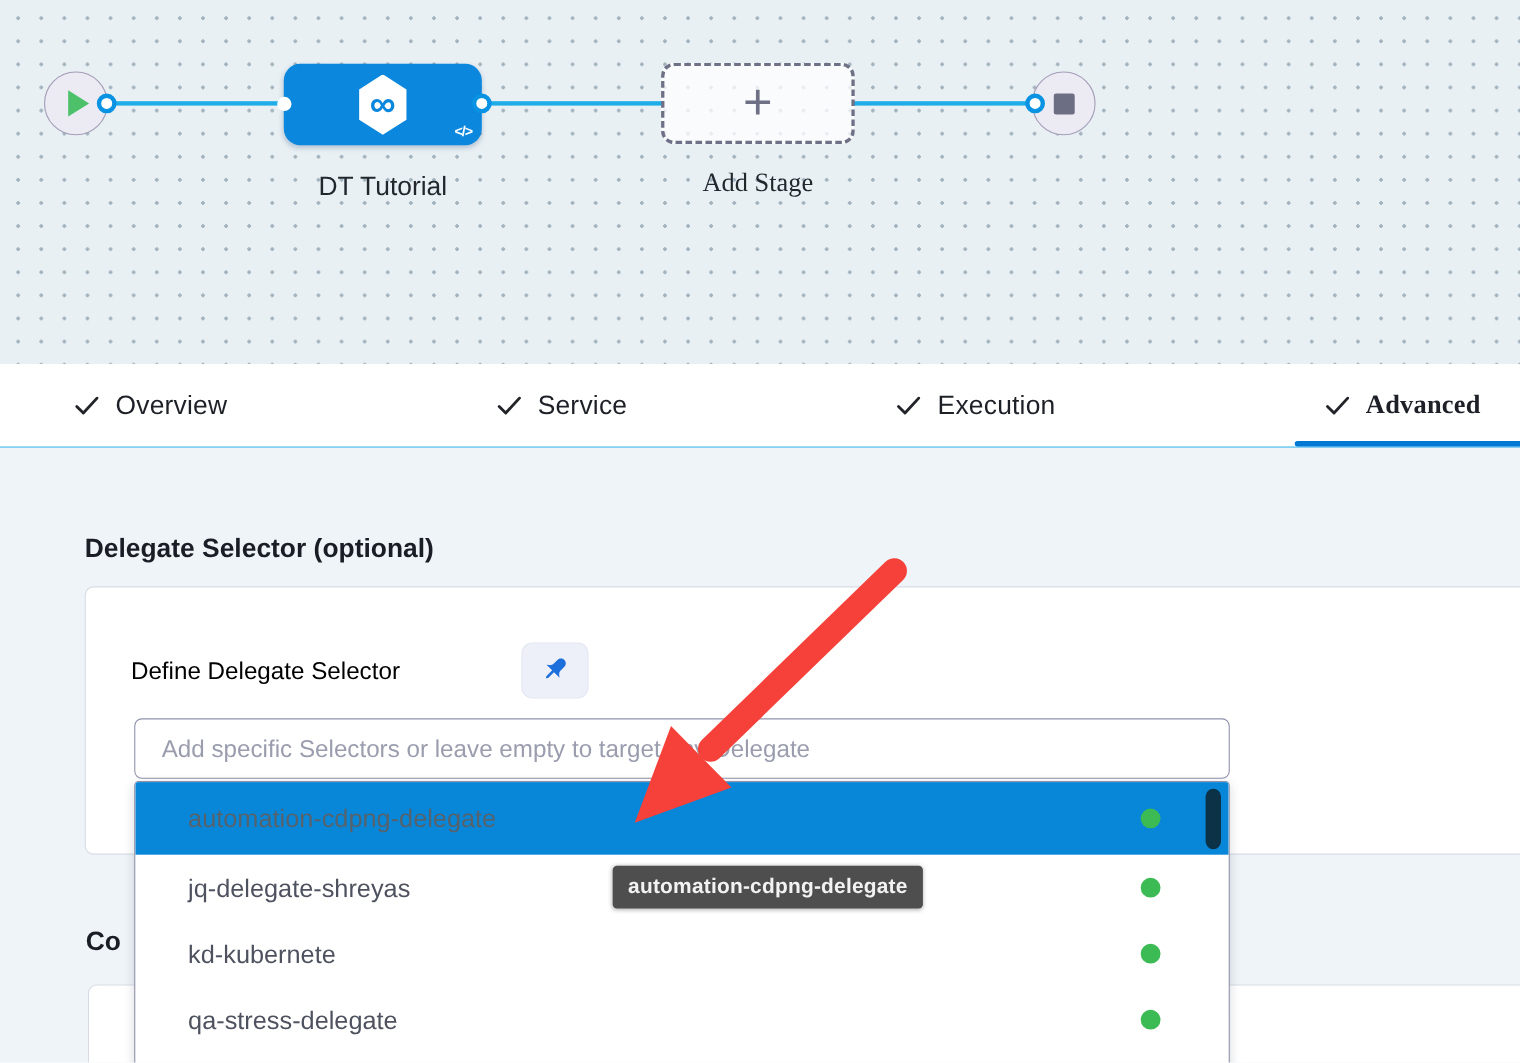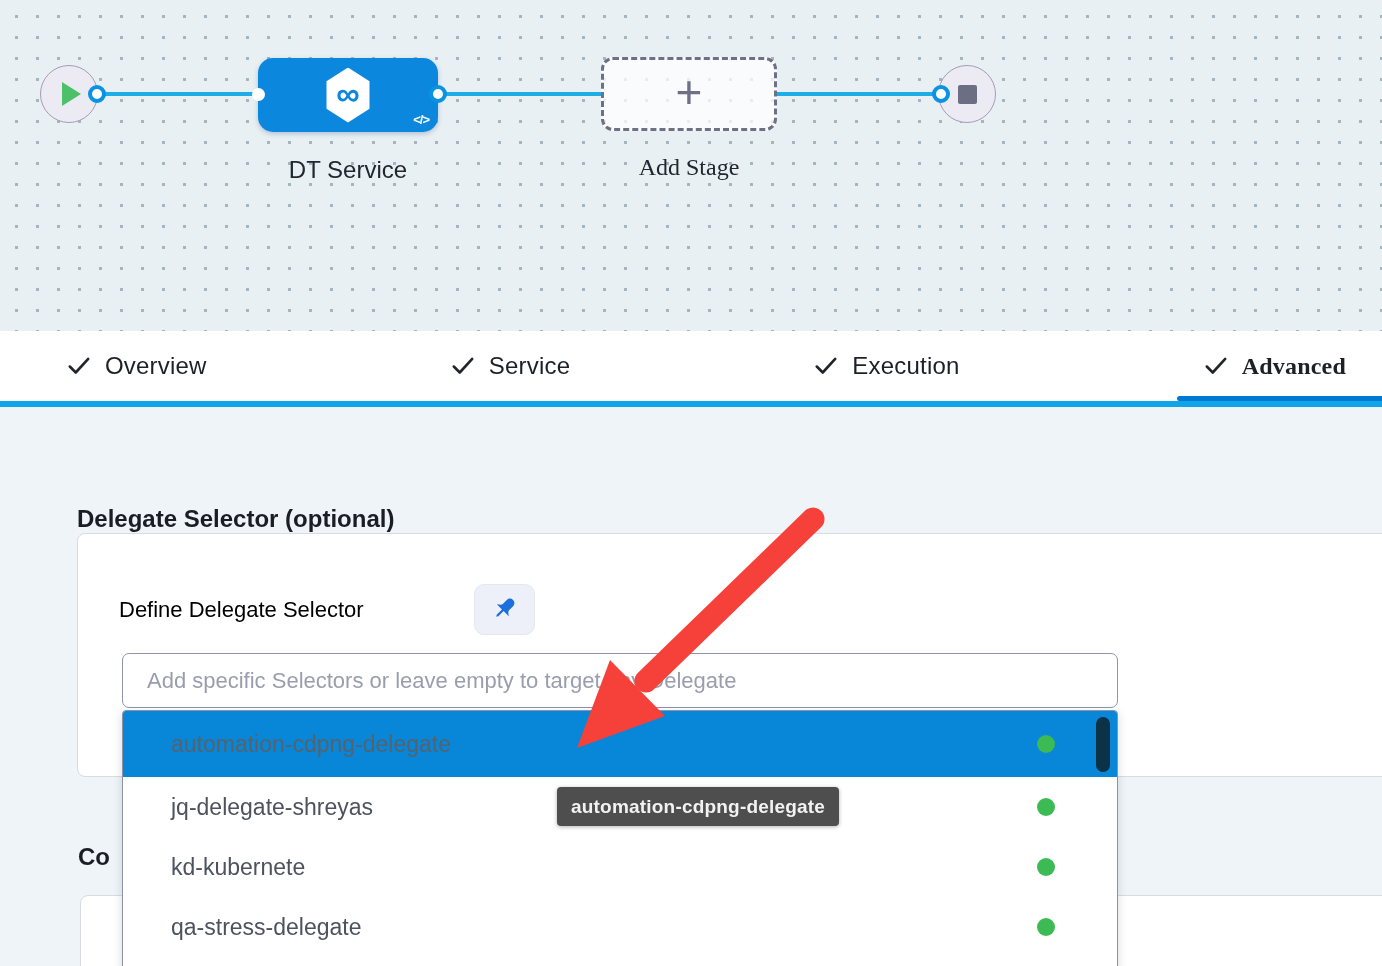--- a/index.html
+++ b/index.html
@@ -47,38 +47,38 @@
     border:3px dashed #6e7086; border-radius:12px; background:rgba(255,255,255,.75);
     display:flex; align-items:center; justify-content:center; cursor:pointer;
   }
   .plus-glyph { font-size:46px; font-weight:300; color:#6e7086; line-height:1; margin-top:-4px; }
   .node-label { position:absolute; width:220px; text-align:center; font-size:24px; color:#22272e; }
 
   
   .tabbar {
     position:absolute; left:0; top:331px; width:1382px; height:76px; background:#fff;
     display:flex; align-items:center; justify-content:space-between;
-    padding:0 10px 0 40px; border-bottom:6px solid #0ea5e9;
+    padding:0 10px 0 40px; border-bottom:1px solid #0ea5e9;
   }
   .tab { position:relative; height:100%; display:flex; align-items:center; gap:13px; padding:0 26px; cursor:pointer; }
   .tab .check-icon svg { display:block; }
   .tab .tab-label { font-size:24px; color:#1d2026; font-weight:500; letter-spacing:.2px; }
   .tab.active .tab-label { font-weight:bold;font-family:Liberation Serif, serif; }
   .tab.active::after {
     content:""; position:absolute; left:0; right:-40px; bottom:0; height:5px;
     background:#0278d5; border-radius:3px;
   }
 
   
   .content { position:absolute; left:0; top:407px; width:1382px; height:559px; background:#eff4f8; }
   .section-heading { position:absolute; font-size:24px; font-weight:bold; color:#1a1d26; }
   .card { position:absolute; background:#fff; border:1px solid #d8dbe6; border-radius:8px; }
   .card1 { left:77px; top:126px; width:1335px; height:244px; }
   .card2 { left:80px; top:488px; width:1332px; height:100px; z-index:0; }
-  .heading1 { left:77px; top:78px;margin-top:20px; }
+  .heading1 { left:77px; top:78px; }
   .heading2 { left:78px; top:436px; z-index:1; }
   .define-label { position:absolute; left:119px; top:190px; font-size:22px; color:#000000; }
   .pin-btn {
     position:absolute; left:474px; top:177px; width:61px; height:51px;
     background:#edf0f9; border:1px solid #e3e7f2; border-radius:10px;
     display:flex; align-items:center; justify-content:center; cursor:pointer;
   }
   .pin-btn svg { transform:rotate(45deg); }
   .selector-input {
     position:absolute; left:122px; top:246px; width:996px; height:55px;
@@ -130,21 +130,21 @@
     <div class="port" style="left:88px;"></div>
 
     <div class="stage-node">
       <div class="hexagon">
         <span>∞</span>
       </div>
       <div class="code-glyph">&lt;/&gt;</div>
     </div>
     <div class="port-plain" style="left:252px;"></div>
     <div class="port" style="left:429px;"></div>
-    <div class="node-label" style="left:238px; top:156px;">DT Service</div>
+    <div class="node-label" style="left:238px; top:156px;">DT Tutorial</div>
 
     <div class="add-stage">
       <span class="plus-glyph">+</span>
     </div>
     <div class="node-label" style="left:579px; top:154px;font-family:Liberation Serif, serif;">Add Stage</div>
 
     <div class="node-circle" style="left:938px;">
       <div class="stop-sq"></div>
     </div>
     <div class="port" style="left:932px;"></div>

